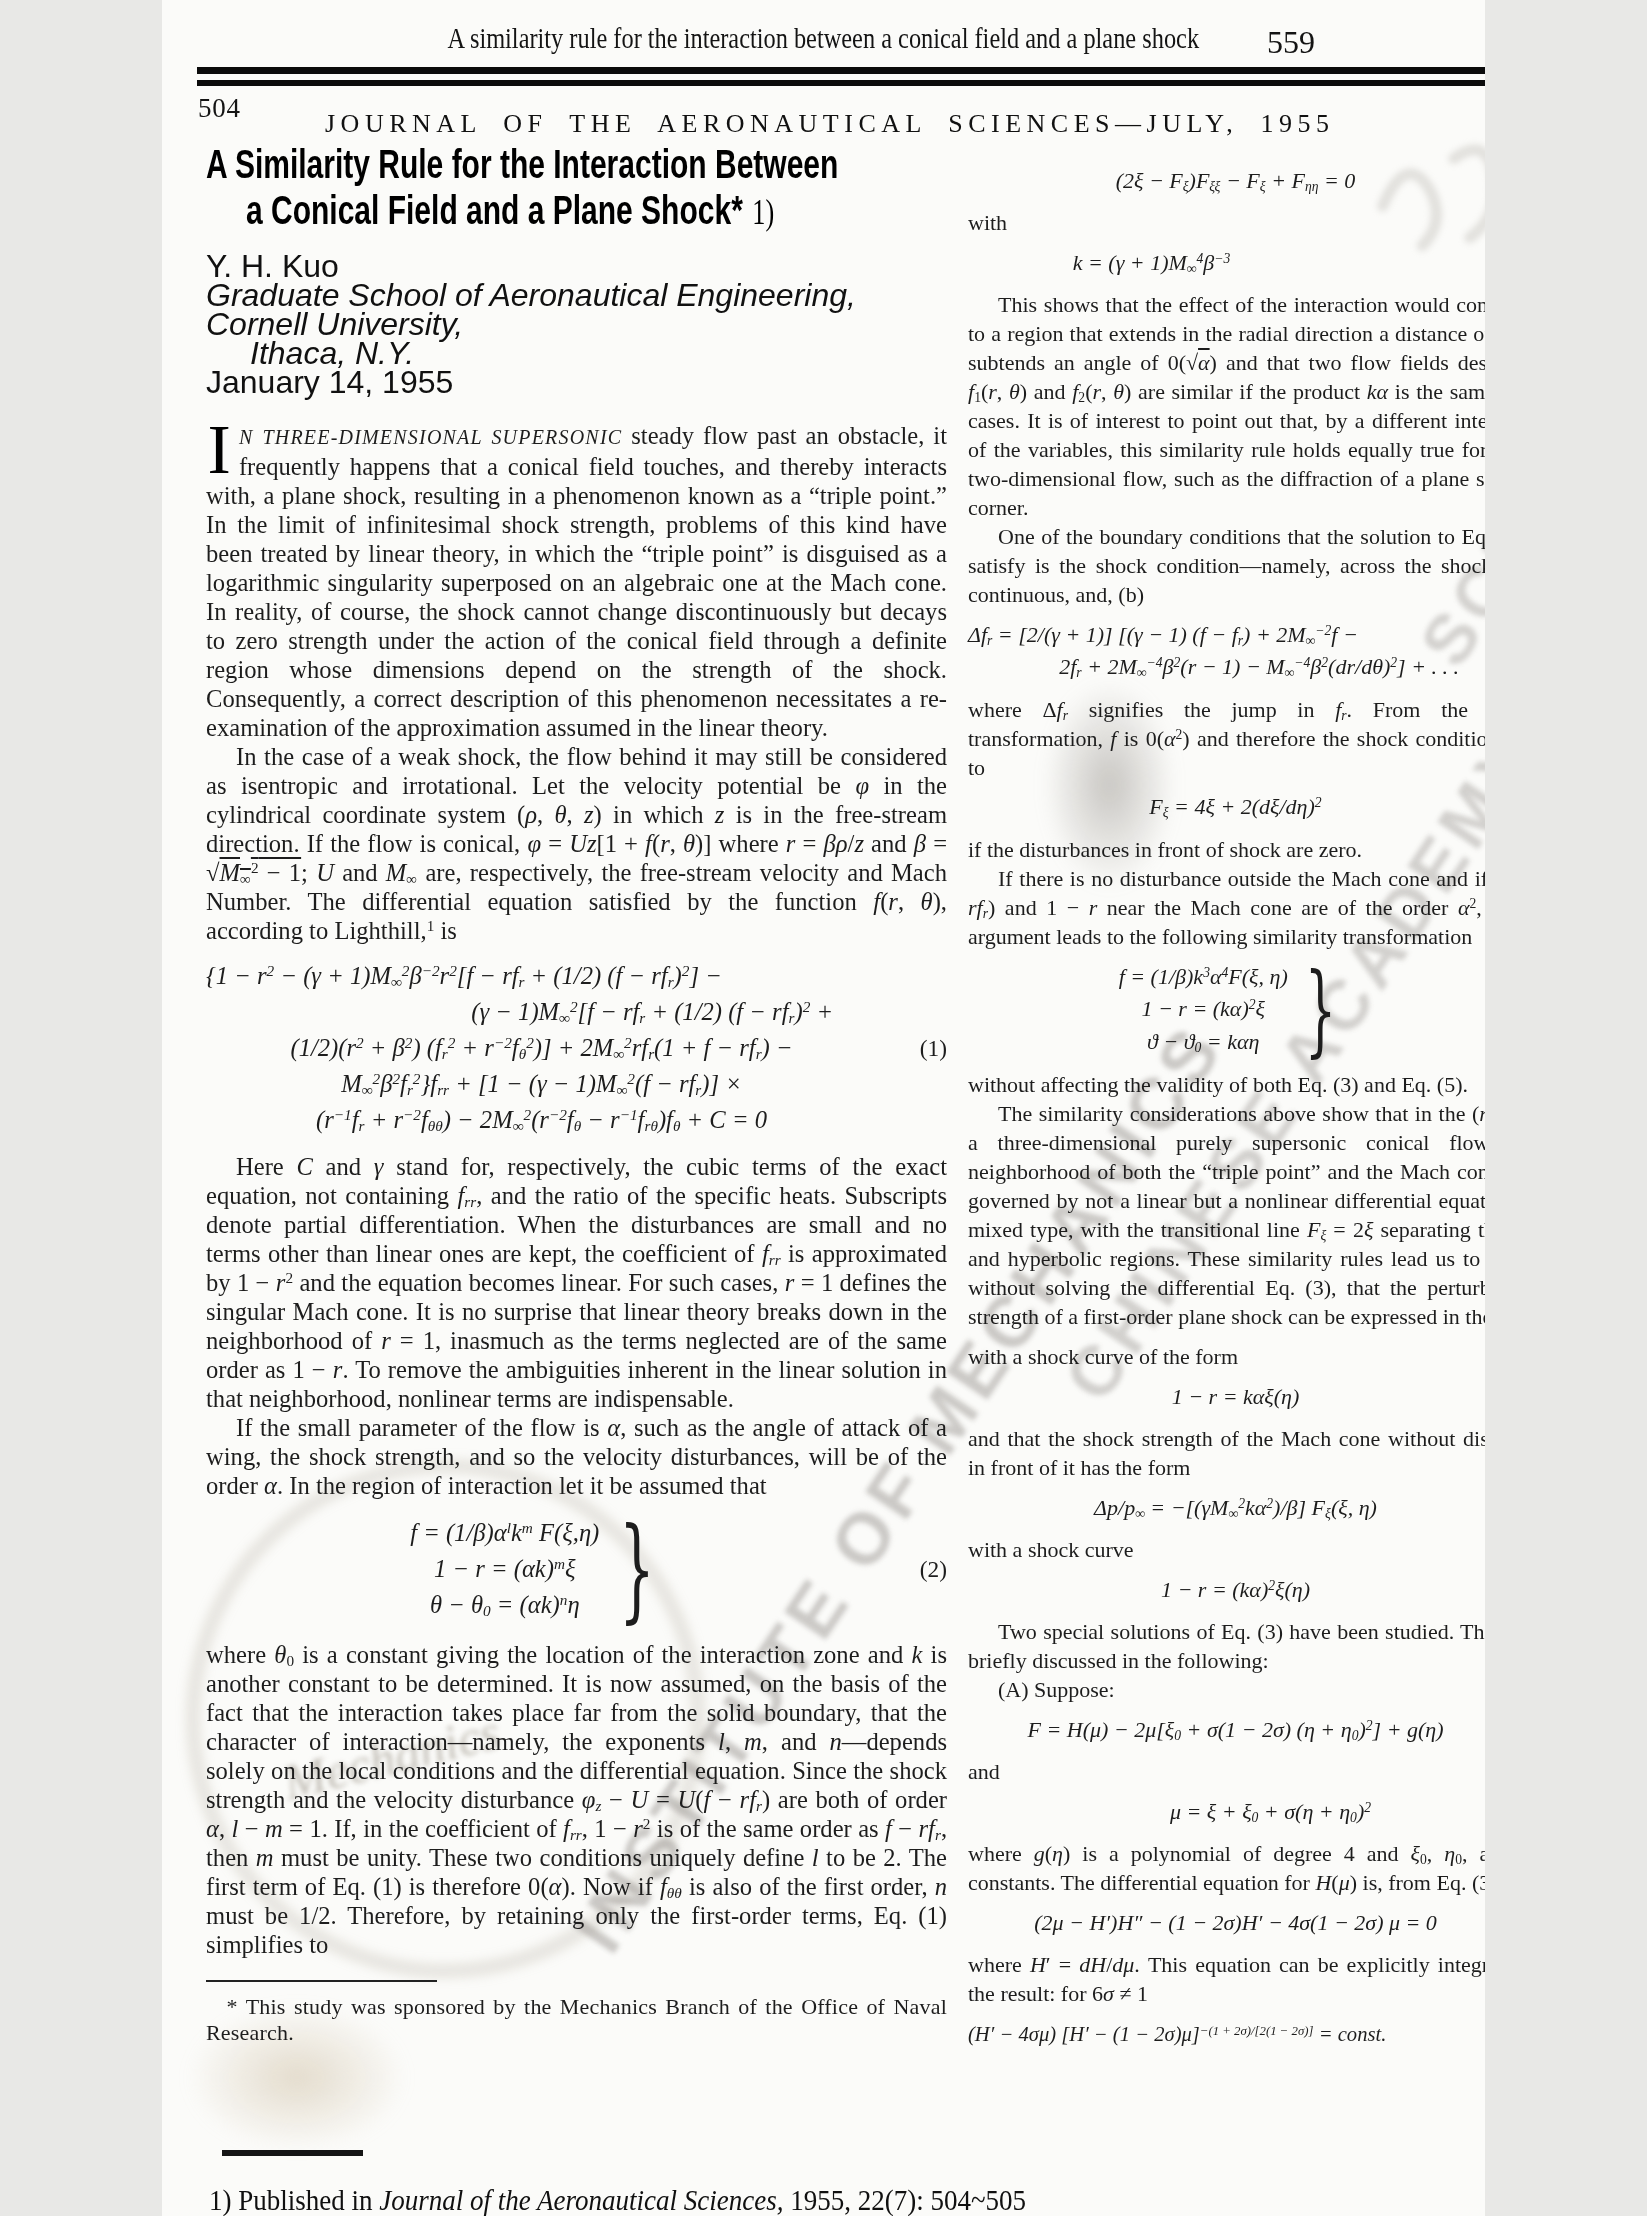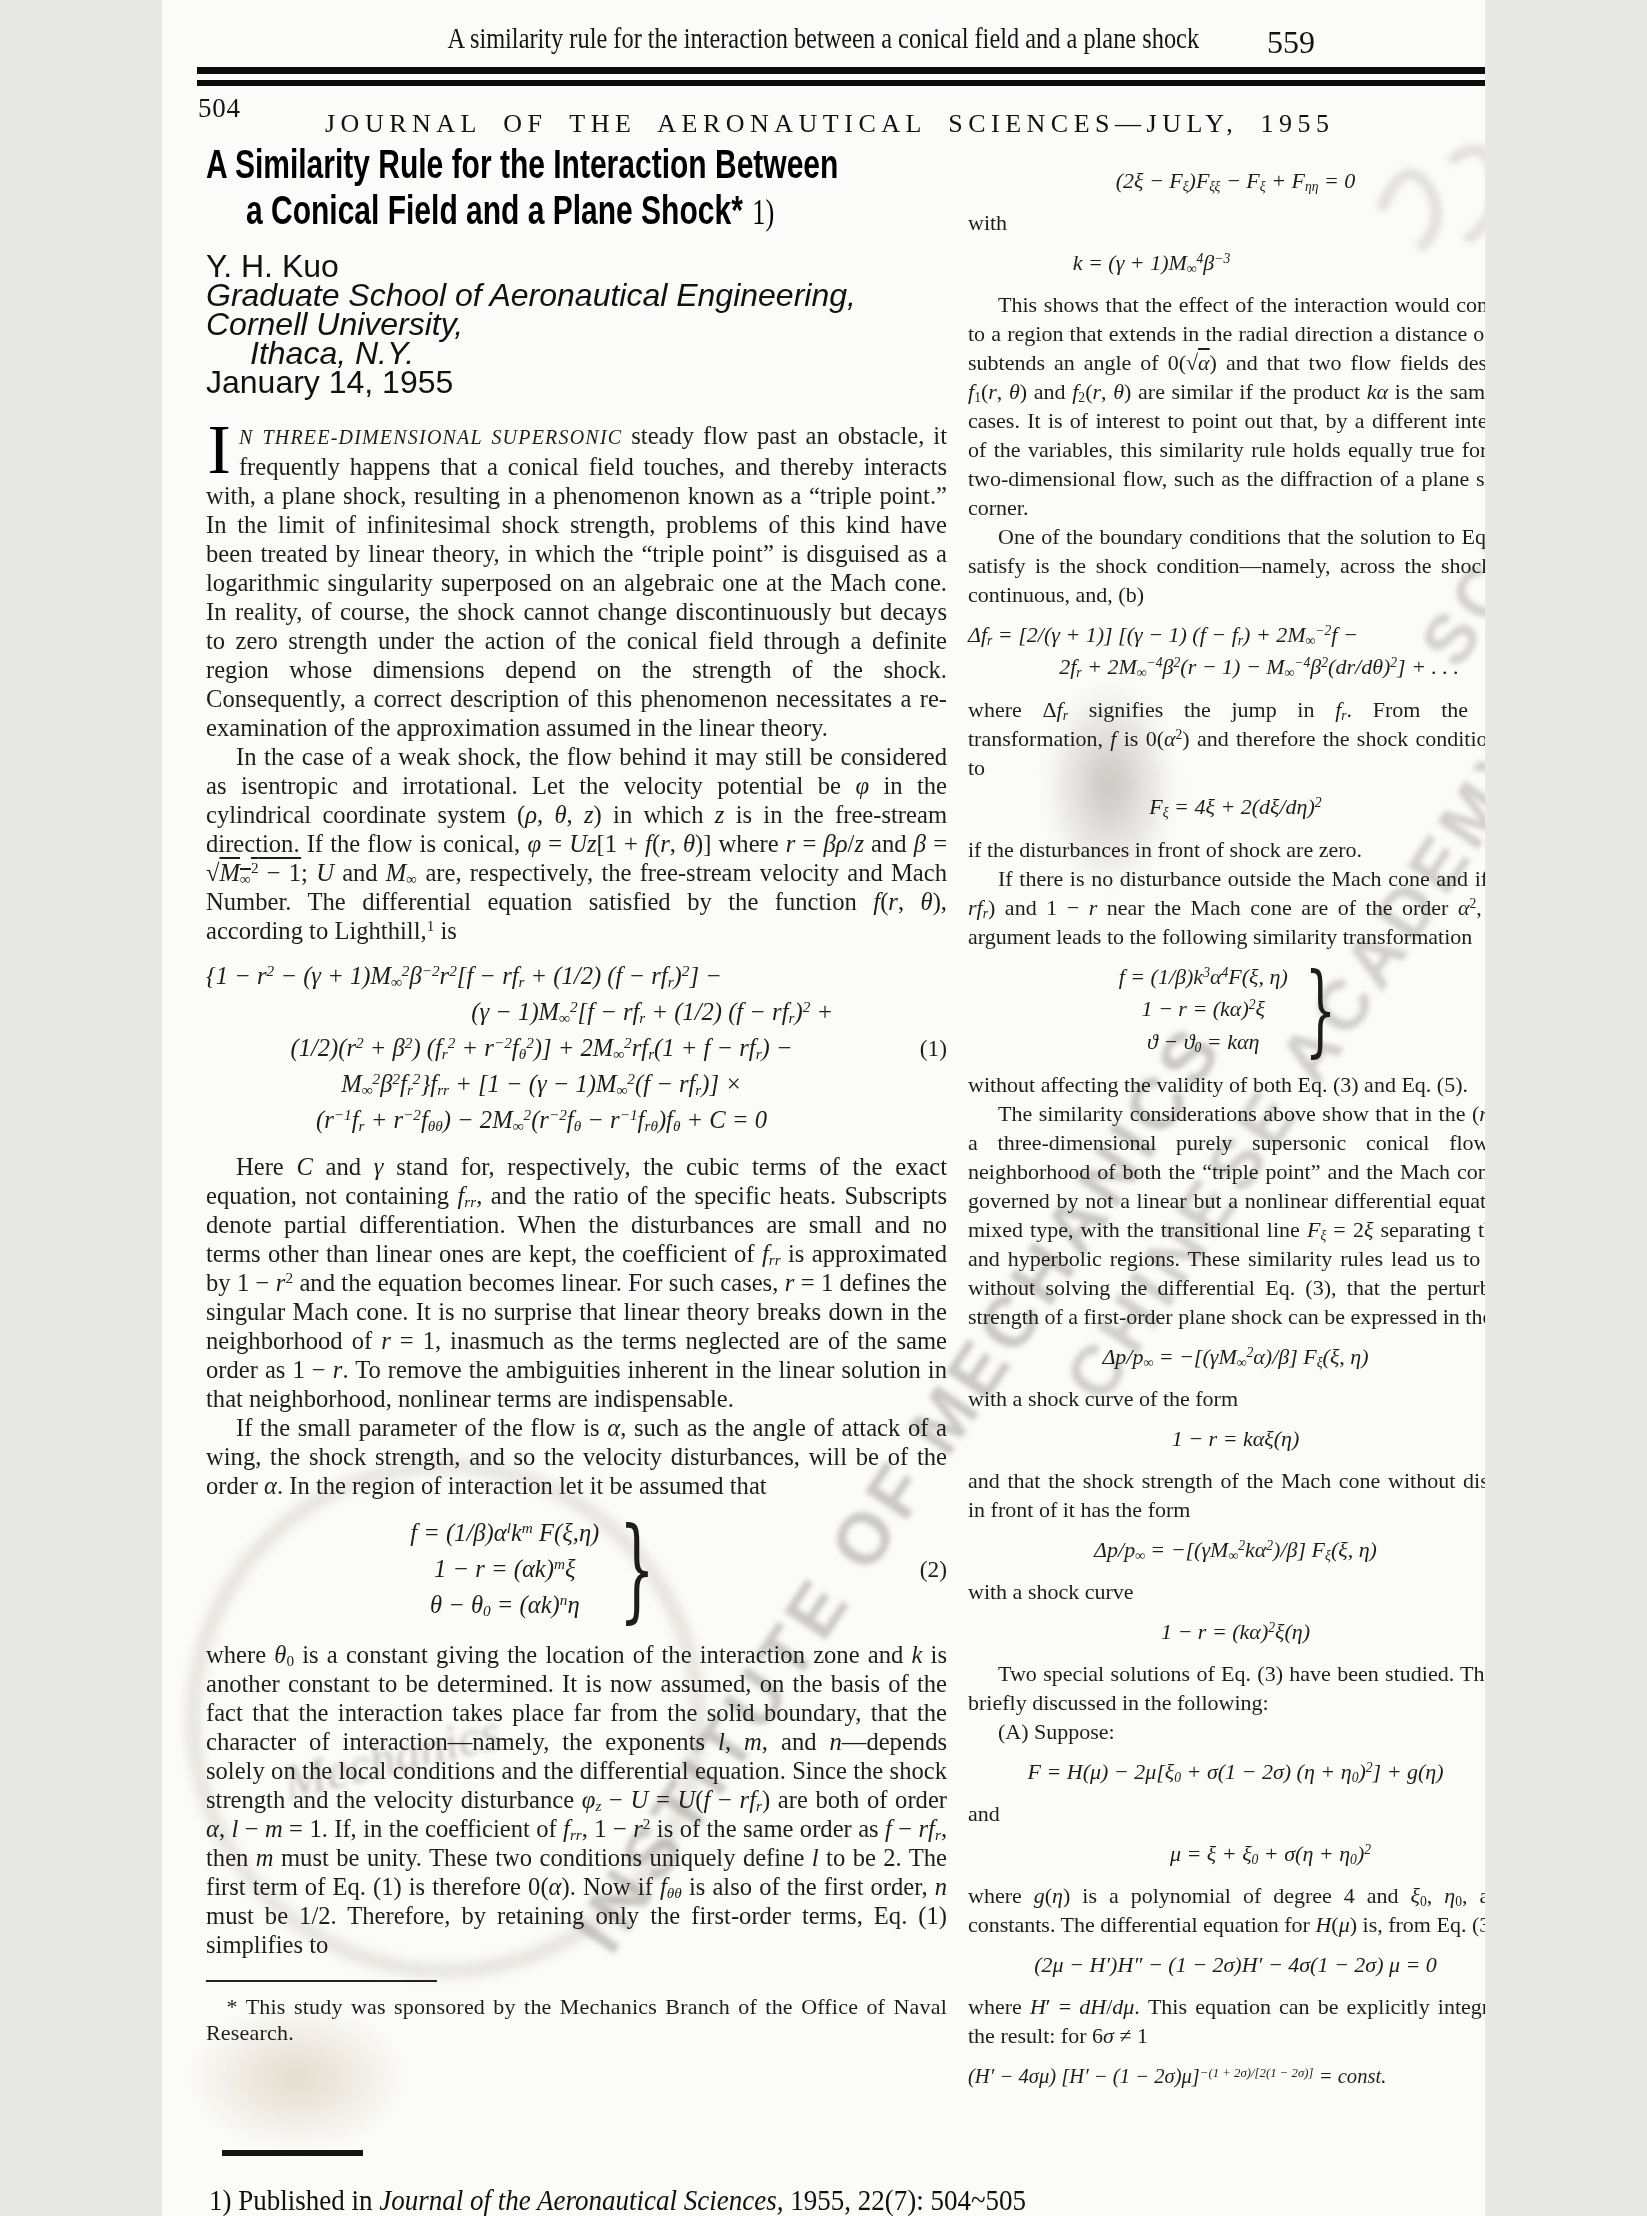--- a/index.html
+++ b/index.html
@@ -208,25 +208,20 @@
               <div class="eq-line al-center">1 − <i>r</i> = (<i>kα</i>)<sup>2</sup><i>ξ</i></div>
               <div class="eq-line al-center"><i>ϑ</i> − <i>ϑ</i><sub>0</sub> = <i>kαη</i></div>
             </div>
             <span class="brace">}</span>
           </div>
           <span class="eqnum">(6)</span>
         </div>
         <p class="body noindent">without affecting the validity of both Eq. (3) and Eq. (5).</p>
         <p class="body">The similarity considerations above show that in the (<i>r</i>, <i>ϑ</i>)-plane a three-dimensional purely supersonic conical flow in the neighborhood of both the “triple point” and the Mach cone <i>r</i> = 1 is governed by not a linear but a nonlinear differential equation of the mixed type, with the transitional line <i>F</i><sub><i>ξ</i></sub> = 2<i>ξ</i> separating the elliptic and hyperbolic regions.  These similarity rules lead us to conclude, without solving the differential Eq. (3), that the perturbed shock strength of a first-order plane shock can be expressed in the form</p>
         <div class="eq numbered">
-          <div class="inner">
-            <div class="lines">
-              <div class="eq-line al-center">Δ<i>p</i>/<i>p</i><sub>∞</sub> = −[(<i>γM</i><sub>∞</sub><sup>2</sup><i>α</i>)/<i>β</i>] <i>F</i><sub><i>ξ</i></sub>(<i>ξ</i>, <i>η</i>)</div>
-            </div>
-          </div>
           <span class="eqnum">(7)</span>
         </div>
         <p class="body noindent">with a shock curve of the form</p>
         <div class="eq numbered">
           <div class="inner">
             <div class="lines">
               <div class="eq-line al-center">1 − <i>r</i> = <i>kαξ</i>(<i>η</i>)</div>
             </div>
           </div>
           <span class="eqnum">(7.1)</span>

